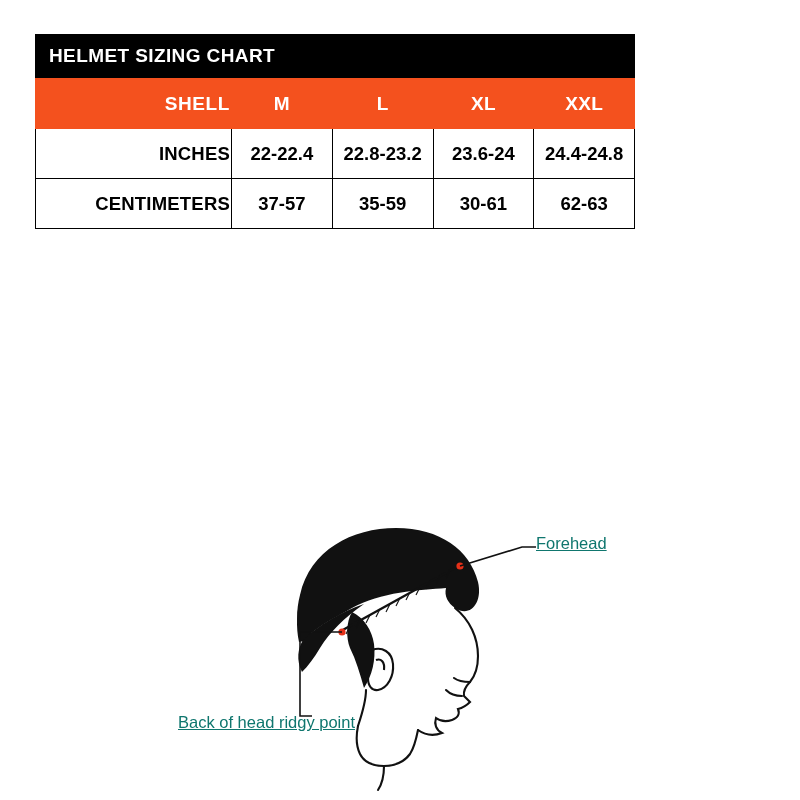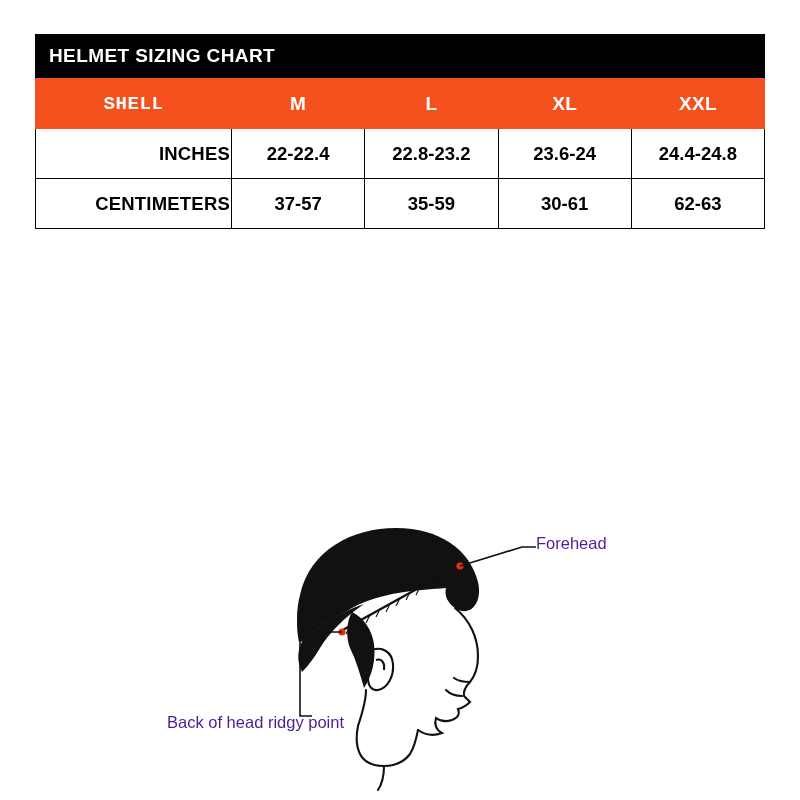--- a/index.html
+++ b/index.html
@@ -25,21 +25,21 @@
   }
   .intro {
     margin: 26px 48px 0 48px;
     font-size: 17.5px;
     line-height: 1.55;
     color: #111;
     max-width: 712px;
   }
   .chart-wrap {
     margin: 34px 35px 0 35px;
-    width: 730px;
+    width: 600px;
   }
   .chart-header {
     background: #000000;
     color: #ffffff;
     font-size: 19px;
     font-weight: bold;
     letter-spacing: 0.4px;
     padding: 11px 0 11px 14px;
     height: 44px;
     display: flex;
@@ -59,44 +59,44 @@
   }
   table.sizing tr.head th {
     background: #f4511e;
     color: #ffffff;
     font-weight: bold;
     border-color: #f4511e;
     font-size: 19px;
     letter-spacing: 0.3px;
   }
   table.sizing tr.head th.first {
-    text-align: center;
+    text-align: right;
     letter-spacing: 0.6px;
-    font-family: Liberation Mono, monospace;
   }
   table.sizing td.rowlabel {
     text-align: right;
     padding-left: 14px;
     font-weight: bold;
     letter-spacing: 0.2px;
   }
   table.sizing td.val { font-weight: bold; }
   .col-first { width: 196px; }
   .diagram {
     position: absolute;
     left: 0; top: 500px;
     width: 800px; height: 300px;
   }
   .lbl {
     position: absolute;
     font-size: 16.5px;
-    color: #4c1d95;
+    color: #0f766e;
+    text-decoration: underline;
   }
   .lbl-forehead { left: 536px; top: 534px; }
-  .lbl-back { left: 167px; top: 713px; }
+  .lbl-back { left: 178px; top: 713px; }
 </style>
 </head>
 <body>
 
 <div class="page">
 
 
 
   <div class="chart-wrap">
     <div class="chart-header">HELMET SIZING CHART</div>

